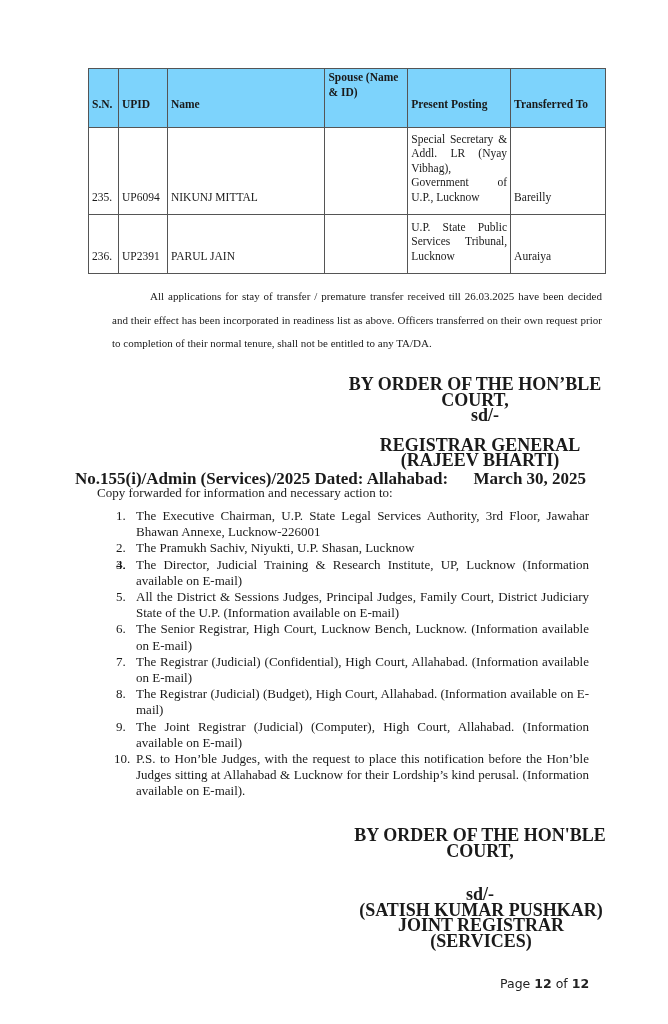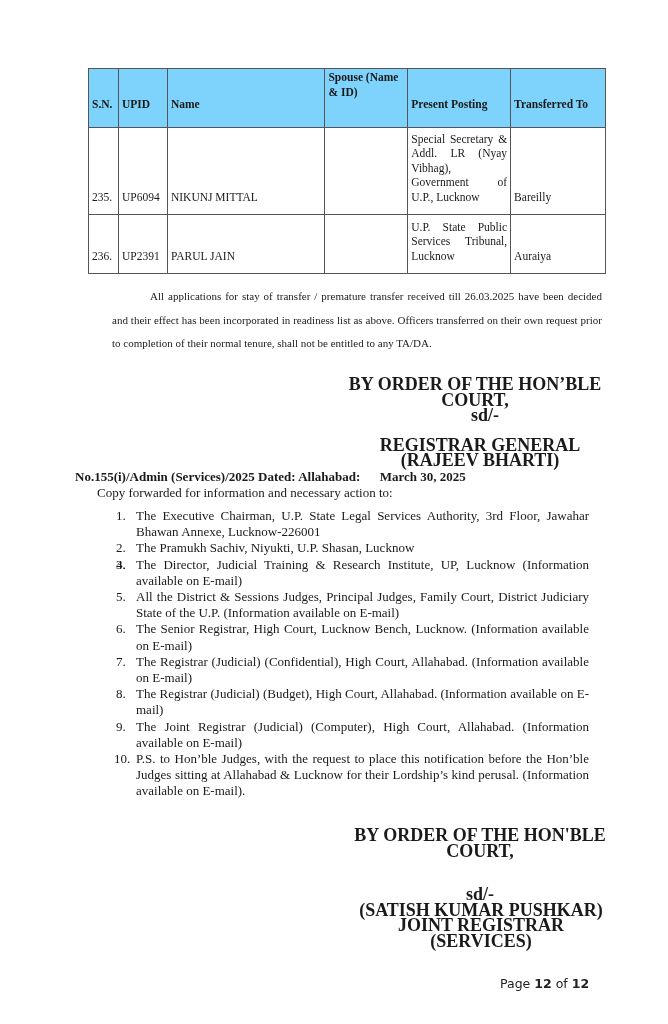--- a/index.html
+++ b/index.html
@@ -23,21 +23,21 @@
   .posting { text-align: justify; }
   .posting span.line { display: block; text-align: justify; text-align-last: justify; }
   .posting span.last { text-align-last: left; }
 
   .para {
     position: absolute; left: 112px; width: 490px; top: 285px;
     font-size: 11px; line-height: 23.5px; text-align: justify; text-indent: 38px;
   }
   .center-block { position: absolute; text-align: center; font-weight: bold; font-size: 18px; line-height: 15.5px; }
 
-  .ref { position: absolute; left: 75px; top: 469px; font-weight: bold; font-size: 13px; white-space: pre; }
+  .ref { position: absolute; left: 75px; top: 469px; font-weight: bold; font-size: 17px; white-space: pre; }
   .copy { position: absolute; left: 97px; top: 485px; font-size: 13px; }
   ol.dist {
     position: absolute; left: 116px; top: 508px; width: 473px; margin: 0; padding: 0;
     list-style: none; font-size: 13px; line-height: 16.2px;
   }
   ol.dist li { position: relative; padding-left: 20px; text-align: justify; }
   ol.dist li .num { position: absolute; left: 0; top: 0; }
   ol.dist li.ten { padding-left: 20px; }
   ol.dist li.ten .num { left: -2px; }
 

